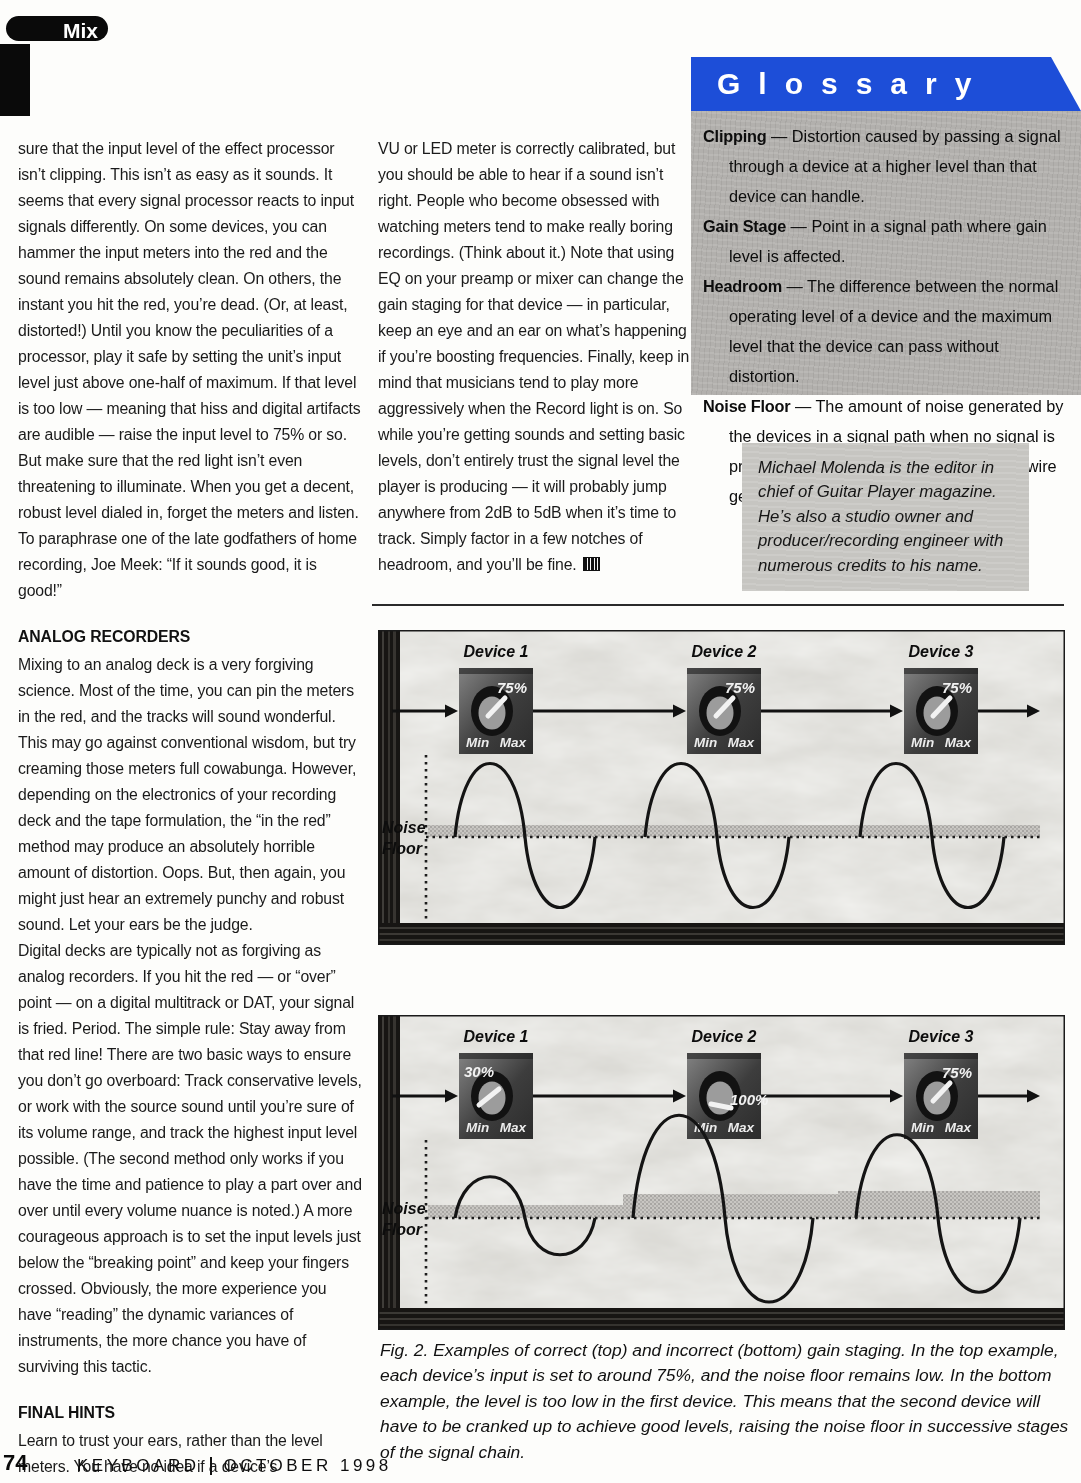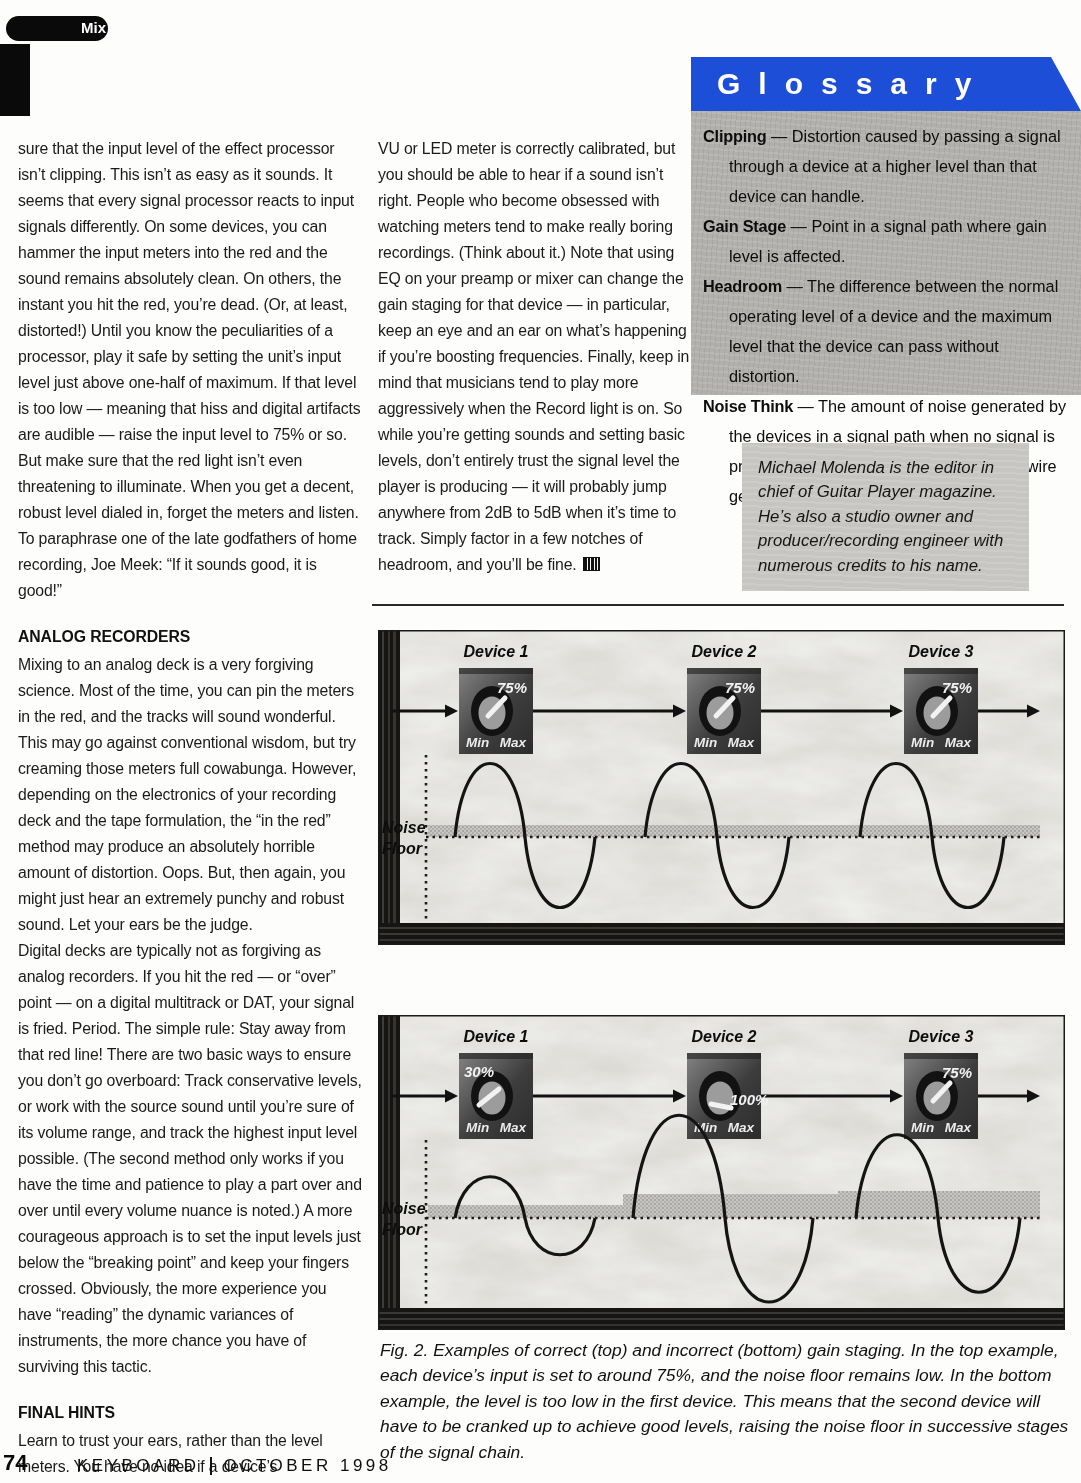--- a/index.html
+++ b/index.html
@@ -2,21 +2,21 @@
 <html><head>
 <meta charset="utf-8">
 <style>
   html,body{margin:0;padding:0;background:#ffffff;}
   .page{position:relative;width:1081px;height:1483px;background:#fdfdfb;overflow:hidden;
         font-family:"Liberation Sans",sans-serif;color:#141414;}
 
   
   .mix-pill{position:absolute;left:6px;top:16px;width:102px;height:25px;background:#0a0a0a;
             border-radius:13px;}
-  .mix-pill span{position:absolute;right:2px;top:3px;color:#fff;font-weight:bold;font-size:15px;}
+  .mix-pill span{position:absolute;right:10px;top:3px;color:#fff;font-weight:bold;font-size:21px;}
   .edge-tab{position:absolute;left:0;top:44px;width:30px;height:72px;background:#0a0a0a;}
 
   
   .col{position:absolute;top:136px;font-size:15.8px;line-height:26px;letter-spacing:-0.15px;
        color:#1a1a1a;text-align:left;}
   .col1{left:18px;width:344px;}
   .col2{left:378px;width:312px;}
   .col p{margin:0;}
   .col h3{margin:20px 0 2px 0;font-size:15.8px;letter-spacing:-0.1px;color:#111;}
   .endmark{display:inline-block;width:15px;height:12px;margin-left:6px;vertical-align:-1px;
@@ -78,21 +78,21 @@
   <div class="edge-tab"></div>
 
   <div class="glossary">
     <div class="glossary-header">
       <span>Glossary</span>
     </div>
     <div class="glossary-body">
       <p class="gloss-entry"><b>Clipping</b> <span>— Distortion caused by passing a signal through a device at a higher level than that device can handle.</span></p>
       <p class="gloss-entry"><b>Gain Stage</b> <span>— Point in a signal path where gain level is affected.</span></p>
       <p class="gloss-entry"><b>Headroom</b> <span>— The difference between the normal operating level of a device and the maximum level that the device can pass without distortion.</span></p>
-      <p class="gloss-entry"><b>Noise Think</b> <span>— The amount of noise generated by the devices in a signal path when no signal is present. (Even an unconnected length of wire generates a miniscule amount of noise.)</span></p>
+      <p class="gloss-entry"><b>Noise Floor</b> <span>— The amount of noise generated by the devices in a signal path when no signal is present. (Even an unconnected length of wire generates a miniscule amount of noise.)</span></p>
     </div>
   </div>
 
   <div class="author-box">
     <span>Michael Molenda is the editor in chief of Guitar Player magazine. He’s also a studio owner and producer/recording engineer with numerous credits to his name.</span>
   </div>
 
   <div class="col col1">
     <p>sure that the input level of the effect processor isn’t clipping. This isn’t as easy as it sounds. It seems that every signal processor reacts to input signals differently. On some devices, you can hammer the input meters into the red and the sound remains absolutely clean. On others, the instant you hit the red, you’re dead. (Or, at least, distorted!) Until you know the peculiarities of a processor, play it safe by setting the unit’s input level just above one-half of maximum. If that level is too low — meaning that hiss and digital artifacts are audible — raise the input level to 75% or so. But make sure that the red light isn’t even threatening to illuminate. When you get a decent, robust level dialed in, forget the meters and listen. To paraphrase one of the late godfathers of home recording, Joe Meek: “If it sounds good, it is good!”</p>
     <h3>ANALOG RECORDERS</h3>

